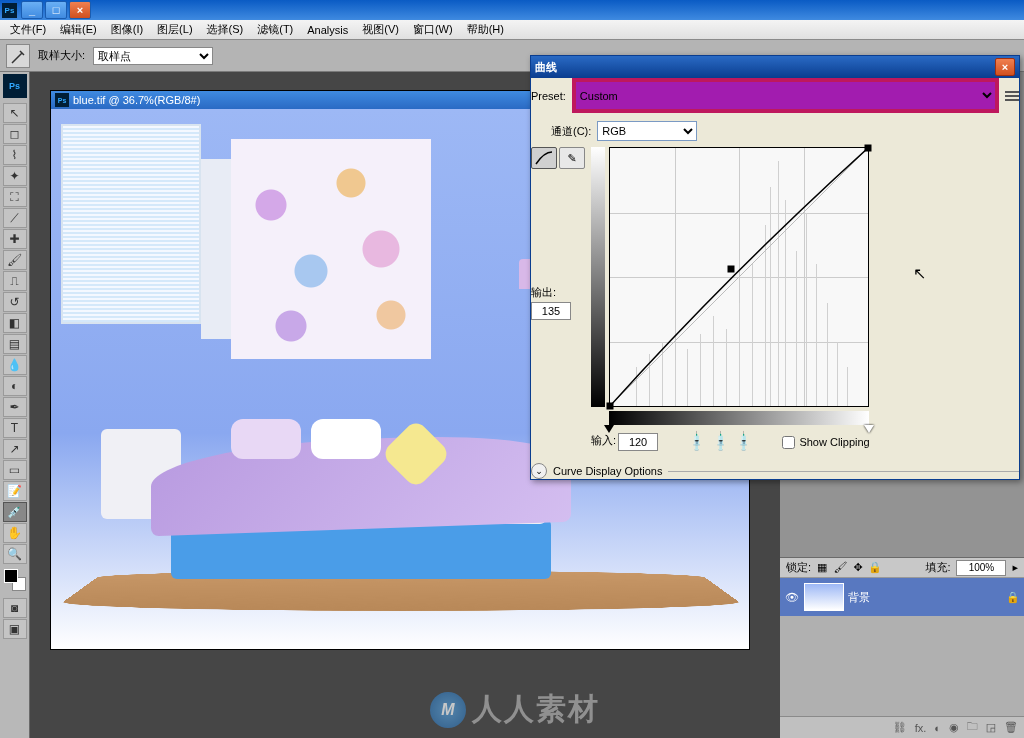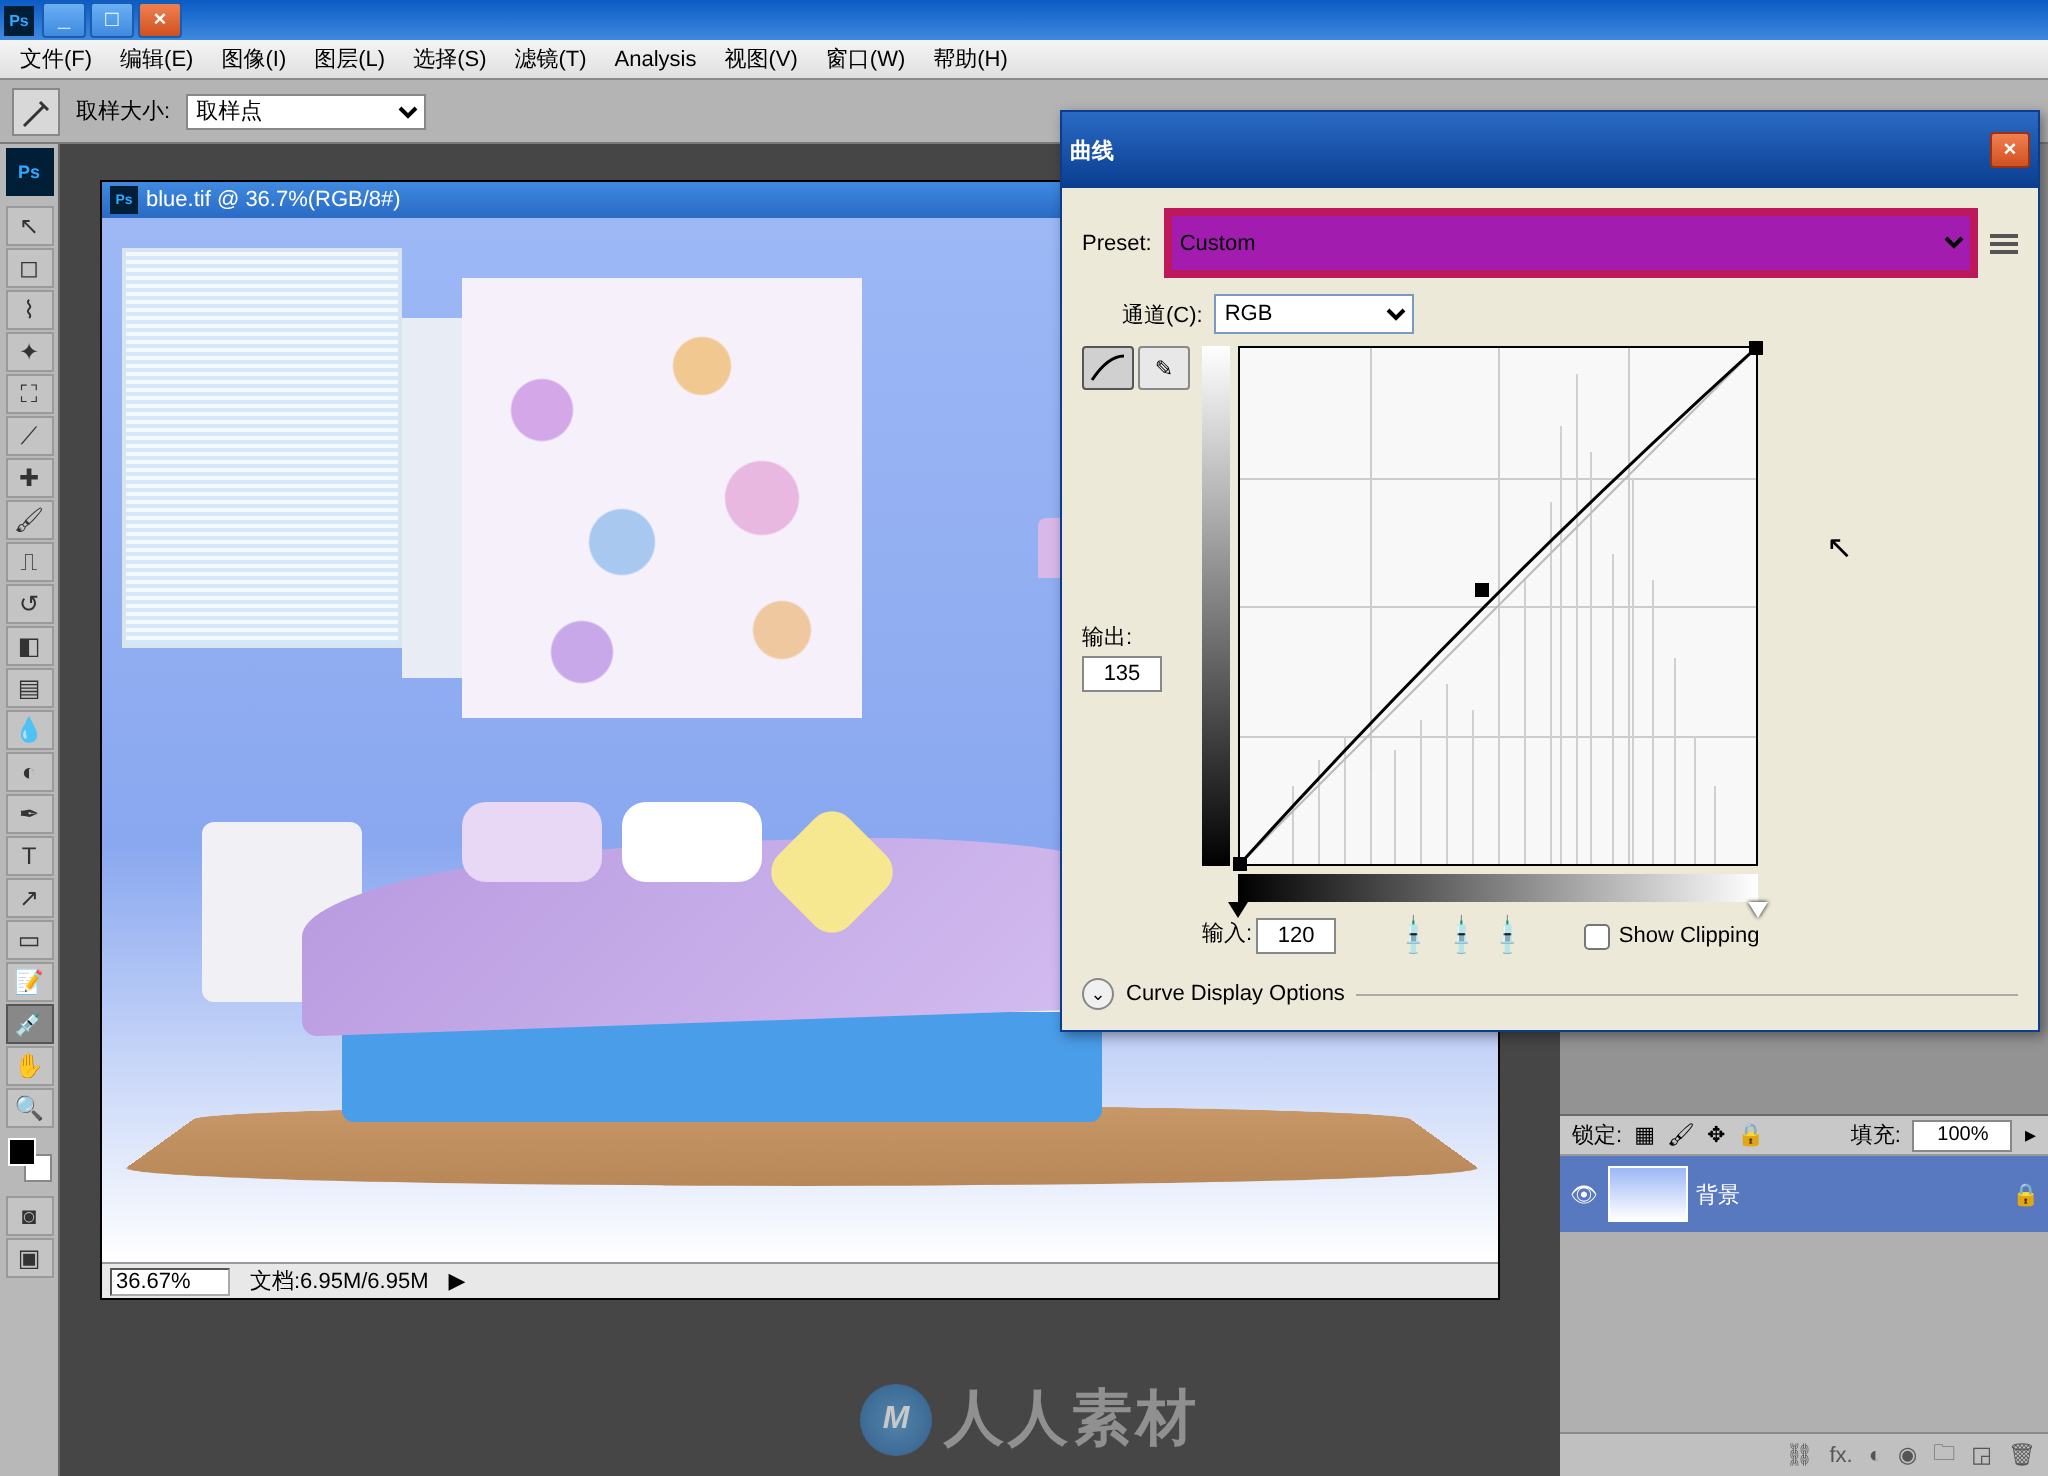--- a/index.html
+++ b/index.html
@@ -53,24 +53,24 @@
 .layers-panel{background:#b8b8b8;border-top:1px solid #6a6a6a}
 .lockrow{height:20px;display:flex;align-items:center;padding:0 6px;gap:6px;background:#c8c8c8;border-bottom:1px solid #999}
 .lockrow .fill-input{width:50px;height:16px;background:#fff;border:1px solid #888;text-align:center;font-size:10px}
 .layerrow{height:38px;display:flex;align-items:center;background:#5878c0;color:#fff;padding:0 4px;gap:4px}
 .layerrow .eye{width:16px;height:16px;display:flex;align-items:center;justify-content:center}
 .layerrow .thumb{width:40px;height:28px;background:linear-gradient(#9db8f5,#fff);border:1px solid #fff}
 .layers-bottom{height:22px;background:#c0c0c0;border-top:1px solid #8a8a8a;display:flex;align-items:center;justify-content:flex-end;gap:8px;padding:0 6px;font-size:11px;color:#555}
 .layers-blank{height:100px;background:#b0b0b0}
 
 .curves-dialog{position:absolute;left:530px;top:55px;width:490px;background:#ece9d8;border:1px solid #0a3d8f;box-shadow:2px 2px 6px rgba(0,0,0,.4);z-index:100}
-.dlg-title{height:38px;background:linear-gradient(#2a6ac4,#0a3d8f);color:#fff;display:flex;align-items:center;padding:0 4px;font-weight:700}
+.dlg-title{height:22px;background:linear-gradient(#2a6ac4,#0a3d8f);color:#fff;display:flex;align-items:center;padding:0 4px;font-weight:700}
 .dlg-title .ttl{flex:1}
 .dlg-close{width:20px;height:18px;background:linear-gradient(#f08050,#d05020);border:1px solid #a03010;border-radius:2px;display:flex;align-items:center;justify-content:center;color:#fff;cursor:pointer;font-weight:700}
-.dlg-body{padding:10px;display:flex;gap:10px}
+.dlg-body{display:flex;gap:10px}
 .dlg-left{flex:1}
 .preset-row{display:flex;align-items:center;gap:6px;margin-bottom:8px}
 .preset-row select{flex:1;height:35px;background:#a21caf;border:4px solid #be185d}
 .channel-row{display:flex;align-items:center;gap:6px;margin-bottom:6px;padding-left:20px}
 .channel-row select{width:100px;height:20px;background:#fff;border:1px solid #7a9ac4}
 .curve-tools{display:flex;gap:2px;margin-bottom:4px}
 .ctool{width:26px;height:22px;border:1px solid #888;background:#e8e8e8;display:flex;align-items:center;justify-content:center;border-radius:2px;cursor:pointer}
 .ctool.active{background:#d0d0d0;border-color:#555}
 .curve-area{display:flex;gap:4px}
 .vgrad{width:14px;height:260px;background:linear-gradient(#fff,#000)}
@@ -192,25 +192,20 @@
           <div class="bed">
             <div class="base"></div>
               <div class="mattress"></div>
               <div class="blanket"></div>
             <div class="pillow p1"></div>
               <div class="pillow p2"></div>
               <div class="pillow p3"></div>
           </div>
         </div>
       </div>
-      <div class="docstatus">
-        <div class="zoom">36.67%</div>
-        <span>文档:6.95M/6.95M</span>
-        <span>▶</span>
-      </div>
     </div>
 
     <div class="watermark">
       <div class="wm-circle">M</div>
       <div class="wm-text">人人素材</div>
     </div>
   </div>
 
   <div class="rightpanels">
     <div class="panel-gap"></div>

